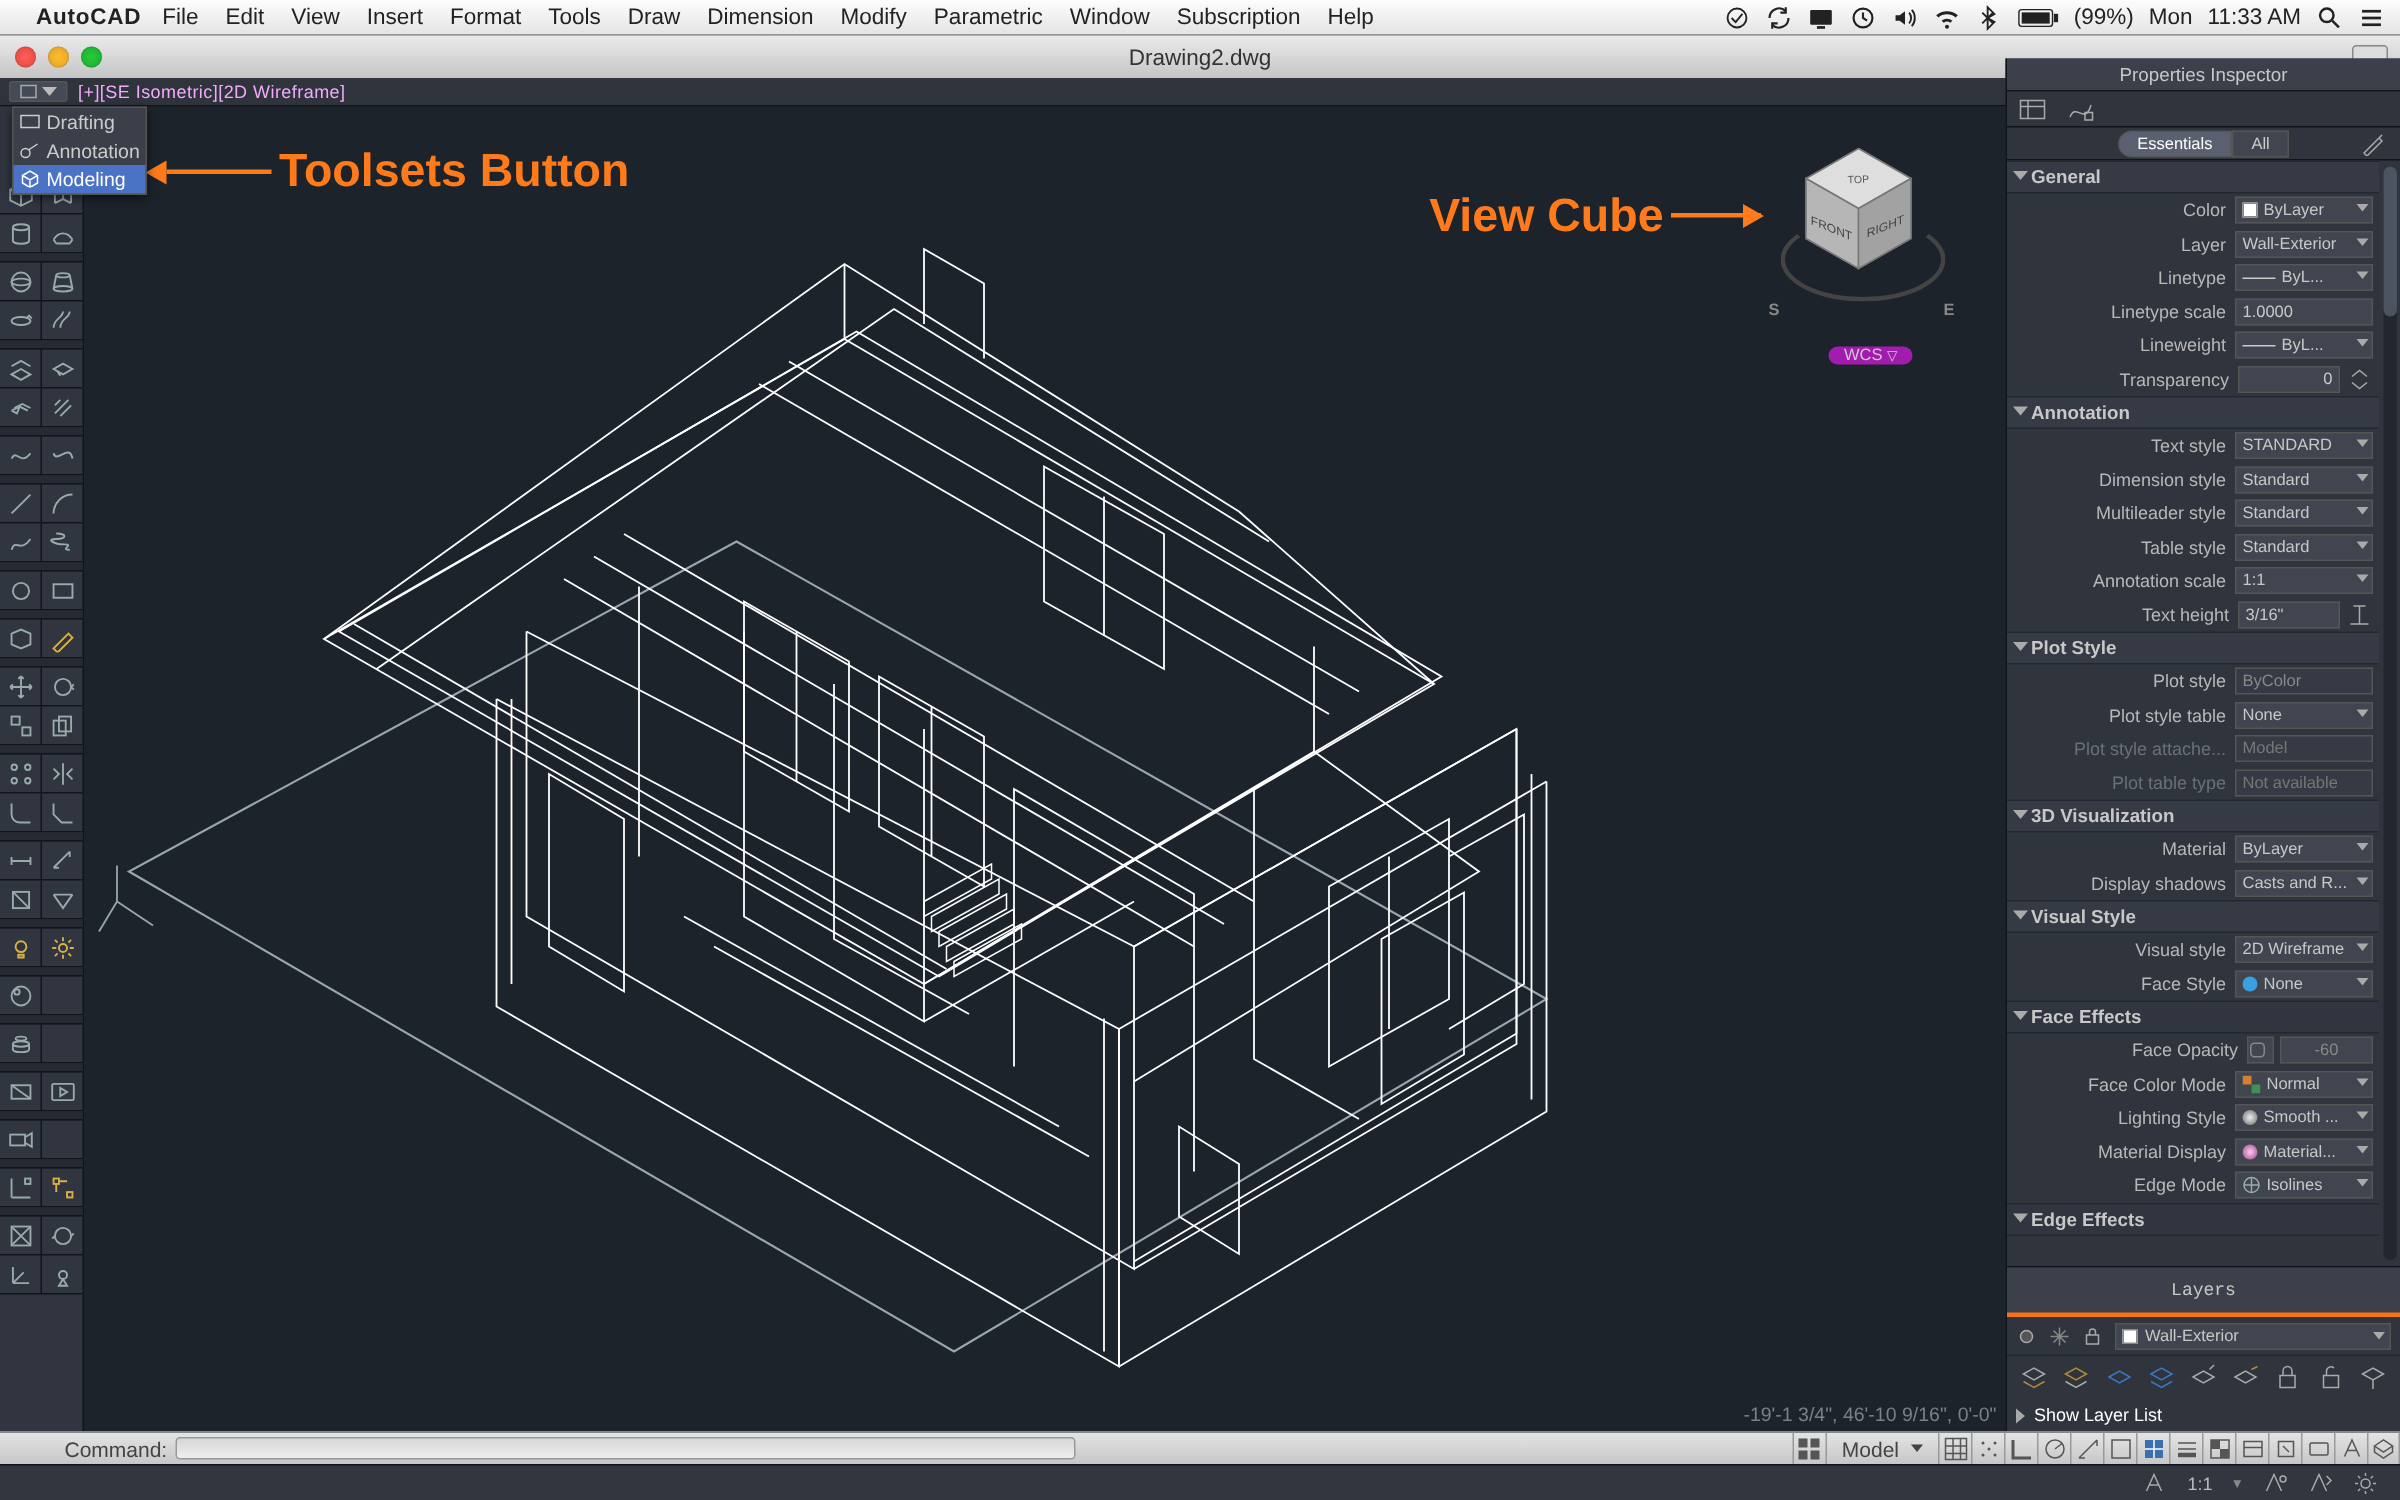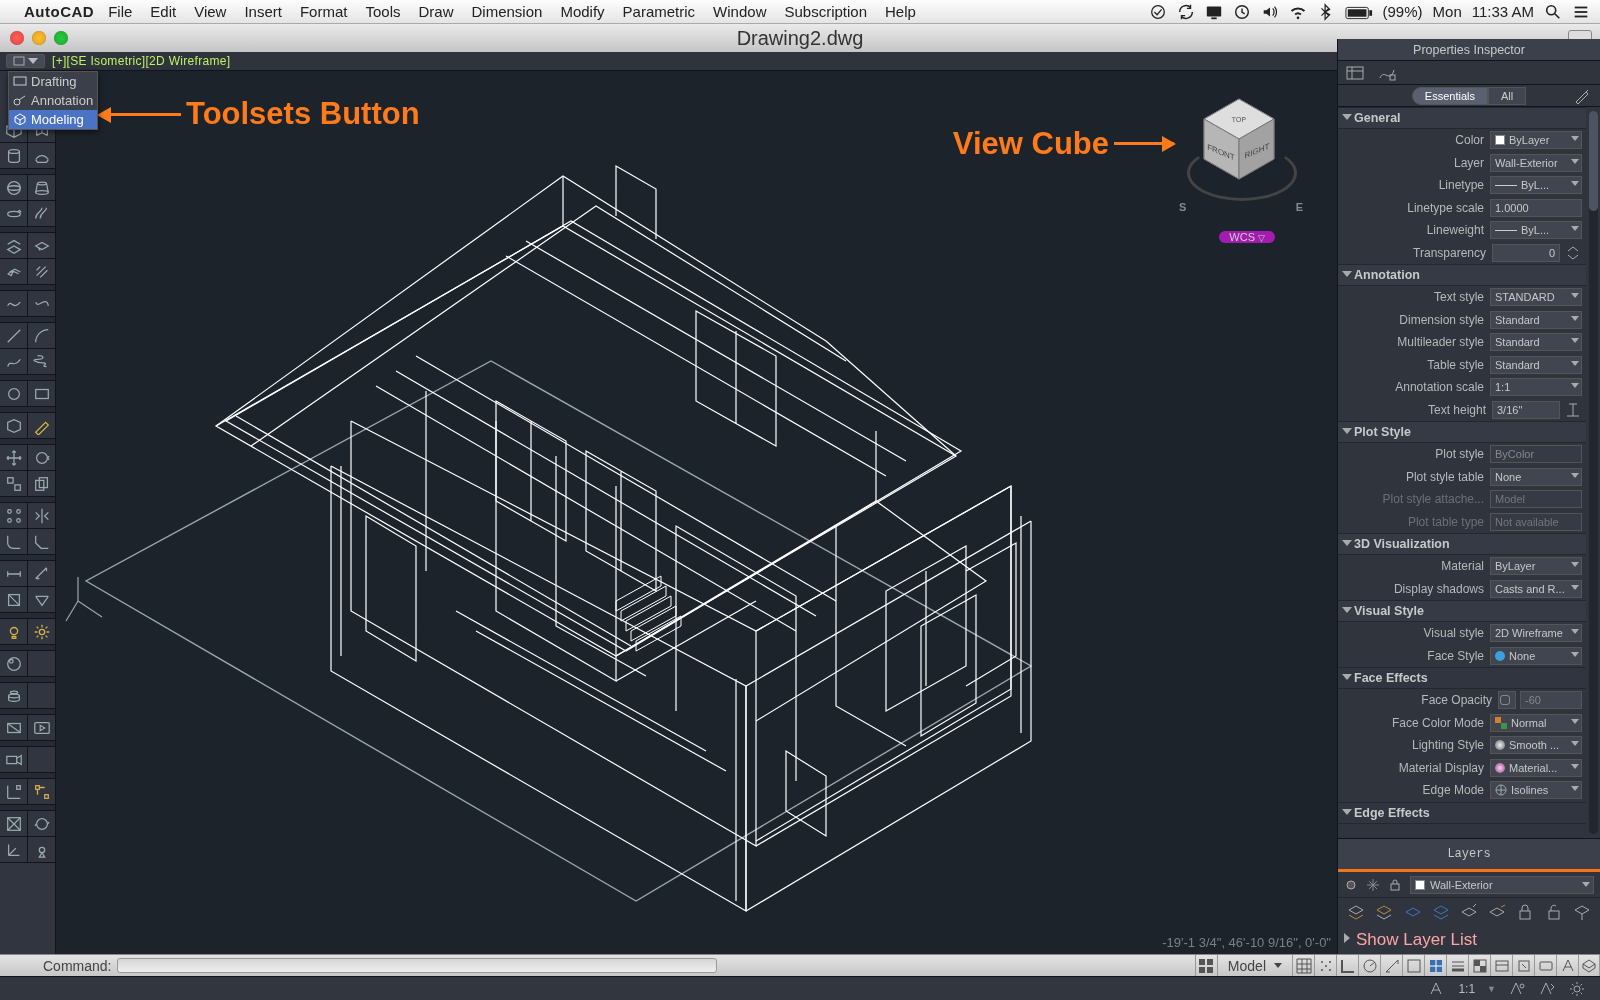--- a/index.html
+++ b/index.html
@@ -8,31 +8,31 @@
 
 .mac-menu { position:absolute; top:0; left:0; right:0; height:24px; background:linear-gradient(#fdfdfd,#e4e4e4); border-bottom:1px solid #aaa; display:flex; align-items:center; padding:0 10px; color:#222; font-size:15px; }
 .mac-menu .apple { font-size:17px; margin-right:14px; }
 .mac-menu .app-name { font-weight:800; margin-right:14px; letter-spacing:0.5px;}
 .mac-menu .mitem { margin-right:18px; font-weight:400;}
 .mac-right { margin-left:auto; display:flex; align-items:center; gap:10px; font-size:15px; }
 .mac-right span svg{vertical-align:middle;}
 .mac-ico{width:18px;height:18px;display:inline-block;}
 
 
-.win-title { position:absolute; top:24px; left:0; right:0; height:28px; background:linear-gradient(#eaeaea,#c5c5c5); display:flex; align-items:center; justify-content:center; color:#333; font-size:20px;}
+.win-title { position:absolute; top:24px; left:0; right:0; height:28px; background:linear-gradient(#eaeaea,#c5c5c5); display:flex; align-items:center; justify-content:center; color:#333; font-size:15px;}
 .traffic { position:absolute; left:10px; display:flex; gap:8px; }
 .tl { width:14px; height:14px; border-radius:50%; box-shadow:inset 0 0 1px rgba(0,0,0,.4);}
 .tl.r{background:radial-gradient(#ff6058,#e0443e);} .tl.y{background:radial-gradient(#ffbd2e,#dea022);} .tl.g{background:radial-gradient(#27c93f,#1aab29);}
 .win-title .tbtn{position:absolute; right:8px; width:24px;height:16px;border:1px solid #888;border-radius:3px;background:#ddd;}
 
 
 .tabrow { position:absolute; top:52px; left:0; right:0; height:19px; background:#2e333c; color:#aaa; font-size:12px; display:flex; align-items:center; padding-left:6px; border-bottom:1px solid #11151b;}
 .tabrow .wsbtn { display:inline-flex;align-items:center; gap:3px; background:#444a56;border:1px solid #555;padding:0 6px;height:14px;border-radius:2px;margin-right:3px;}
 .tabrow .wsbtn .tri{ width:0;height:0;border-left:5px solid transparent;border-right:5px solid transparent;border-top:6px solid #bbb;}
-.tabrow .txt{ margin-left:4px; color:#bef264; letter-spacing:0.3px;}
+.tabrow .txt{ margin-left:4px; color:#f0abfc; letter-spacing:0.3px;}
 
 
 .ltool { position:absolute; top:71px; left:0; width:56px; bottom:46px; background:#30353f; border-right:1px solid #11151b; }
 .ltool .row{ display:flex; height:26px; border-bottom:1px solid #11151b;}
 .ltool .ico{ flex:1; display:flex;align-items:center;justify-content:center; border-right:1px solid #11151b;}
 .ltool .ico:last-child{border-right:none;}
 .ltool .ico svg{width:18px;height:18px; fill:none; stroke:#9aa; stroke-width:1.4;}
 .ltool .ico.y svg{stroke:#d8b04a;}
 .ltool .gap{height:6px;background:#262a33;border-bottom:1px solid #11151b;}
 
@@ -92,21 +92,21 @@
 
 
 .lyrs{border-top:1px solid #11151b;}
 .lyrs .ltitle{height:33px;background:#3b404b;display:flex;align-items:center;justify-content:center;border-bottom:3px solid #f97316;font-size:12px;font-family:Liberation Mono, monospace;}
 .lyrs .lrow{ height:26px; display:flex;align-items:center; padding:0 6px; gap:8px;border-bottom:1px solid #222831;}
 .lyrs .lic{width:14px;height:14px;}
 .lyrs .lctl{flex:1;height:18px;background:#40454f;border:1px solid #555;display:flex;align-items:center;padding:0 4px;gap:5px;position:relative;font-size:11px;}
 .lyrs .lctl .dd{position:absolute;right:3px;top:5px;width:0;height:0;border-left:4px solid transparent;border-right:4px solid transparent;border-top:5px solid #aaa;}
 .lyrs .licrow{height:28px;display:flex;align-items:center;justify-content:space-around;padding:0 4px;}
 .lyrs .licrow .li{width:20px;height:20px;}
-.lyrs .show{padding:4px 4px 4px 18px;position:relative;color:#fca5a5;font-size:17px;}
+.lyrs .show{padding:4px 4px 4px 18px;position:relative;color:#ffffff;font-size:12px;}
 .lyrs .show::before{content:"";position:absolute;left:6px;top:7px;width:0;height:0;border-top:5px solid transparent;border-bottom:5px solid transparent;border-left:6px solid #aaa;}
 
 
 .status{ position:absolute; left:0; right:0; bottom:24px; height:22px; background:linear-gradient(#e4e4e4,#c7c7c7); border-top:1px solid #888; display:flex; align-items:center; color:#444; font-size:14px;}
 .status .cmdl{ margin-left:43px; margin-right:6px;}
 .status .cmdin{ width:600px; height:15px; background:linear-gradient(#d6d6d6,#efefef); border:1px solid #999;border-radius:3px;}
 .status .rgroup{margin-left:auto; display:flex; align-items:center; gap:0px; height:100%;}
 .status .sbx{ width:22px;height:22px;border-left:1px solid #999;display:flex;align-items:center;justify-content:center;}
 .status .sbx:last-child{border-right:1px solid #999;}
 .status .sbx.wide{width:auto;padding:0 10px;gap:4px;}
@@ -829,21 +829,21 @@
           <span class="dd"></span>
         </div>
       </div>
 
     <div class="grp-h sub">Face Effects</div>
     <div class="proprow">
         <span class="lab">Face Opacity</span>
         <div class="ctl noarrow" style="width:18px;padding:0;justify-content:center;">
           <span class="sw" style="border-radius:3px;"></span>
         </div>
-        <div class="ctl noarrow" style="width:62px;margin-left:4px;text-align:right;justify-content:flex-start;color:#888;">
+        <div class="ctl noarrow" style="width:62px;margin-left:4px;text-align:right;justify-content:center;color:#888;">
           <span>-60</span>
         </div>
       </div>
     <div class="proprow">
         <span class="lab">Face Color Mode</span>
         <div class="ctl">
           <svg width="12" height="12" viewBox="0 0 12 12">
             <rect width="6" height="6" fill="#d08030"></rect>
             <rect x="6" y="6" width="6" height="6" fill="#409050"></rect>
           </svg>

